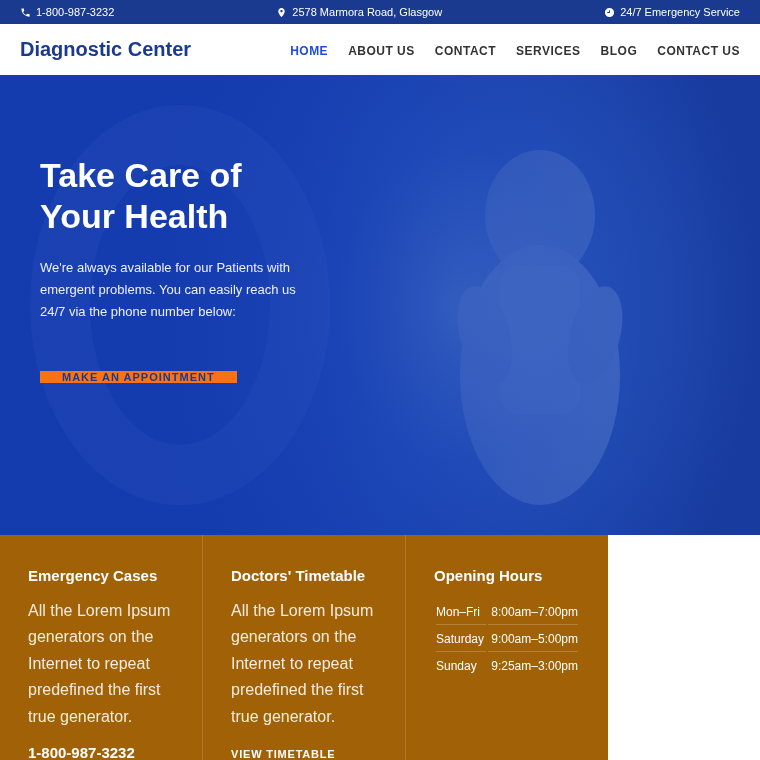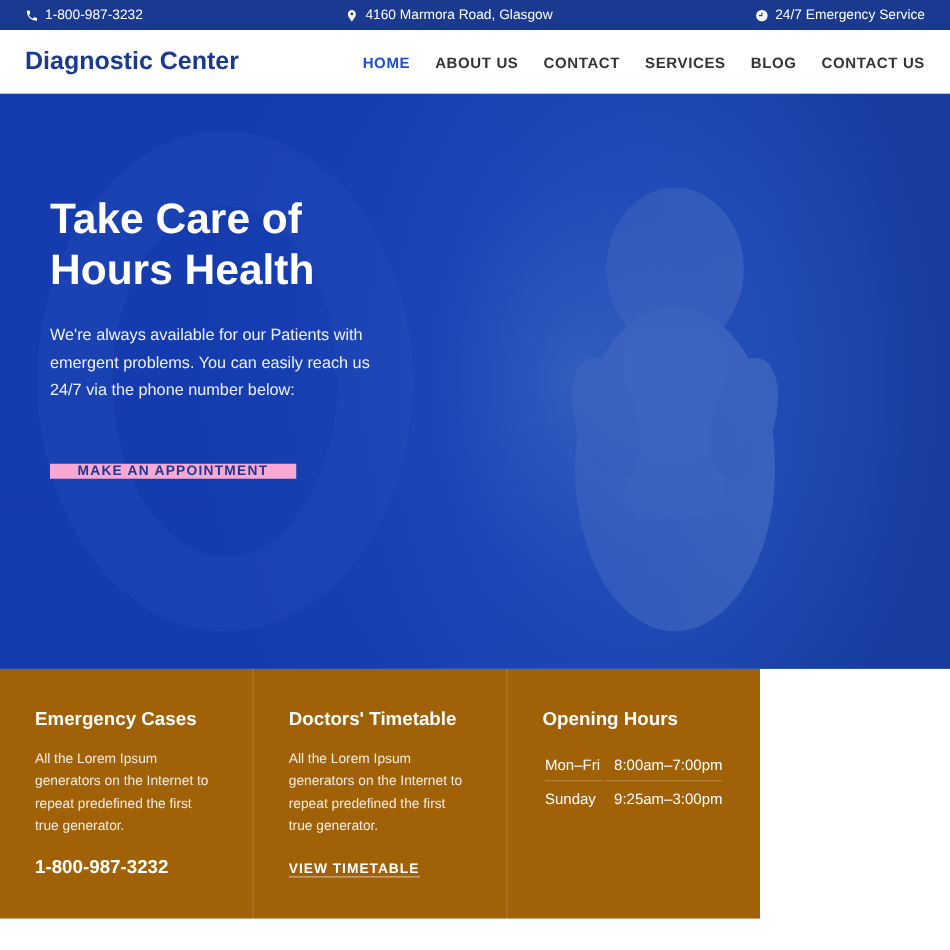--- a/index.html
+++ b/index.html
@@ -98,21 +98,21 @@
       margin-bottom: 20px;
     }
     .hero-content p {
       font-size: 13px;
       line-height: 1.7;
       margin-bottom: 44px;
       opacity: 0.92;
     }
     .hero-btn {
       display: inline-block;
-      background: #f9a8d4;
+      background: #f97316;
       color: #1a3a8f;
       font-size: 11px;
       font-weight: 700;
       letter-spacing: 1px;
       padding: 0 22px;
       border: none;
       cursor: pointer;
       text-transform: uppercase;
     }
 
@@ -128,21 +128,21 @@
       border-right: 1px solid rgba(255,255,255,0.15);
       color: #fff;
     }
     .info-card:last-child { border-right: none; }
     .info-card h3 {
       font-size: 15px;
       font-weight: 700;
       margin-bottom: 14px;
     }
     .info-card p {
-      font-size: 11px;
+      font-size: 16px;
       line-height: 1.65;
       opacity: 0.88;
       margin-bottom: 14px;
     }
     .info-card .phone {
       font-size: 15px;
       font-weight: 700;
     }
     .info-card .view-link {
       font-size: 11px;
@@ -174,21 +174,21 @@
   <span>
     <svg width="11" height="11" viewBox="0 0 24 24" fill="white">
         <path d="M6.62 10.79a15.05 15.05 0 006.59 6.59l2.2-2.2a1 1 0 011.01-.24 11.47 11.47 0 003.6.57 1 1 0 011 1V20a1 1 0 01-1 1A17 17 0 013 4a1 1 0 011-1h3.5a1 1 0 011 1 11.47 11.47 0 00.57 3.6 1 1 0 01-.25 1.01l-2.2 2.18z"></path>
       </svg>
     <span>1-800-987-3232</span>
   </span>
   <span>
     <svg width="11" height="11" viewBox="0 0 24 24" fill="white">
         <path d="M12 2C8.13 2 5 5.13 5 9c0 5.25 7 13 7 13s7-7.75 7-13c0-3.87-3.13-7-7-7zm0 9.5c-1.38 0-2.5-1.12-2.5-2.5s1.12-2.5 2.5-2.5 2.5 1.12 2.5 2.5-1.12 2.5-2.5 2.5z"></path>
       </svg>
-    <span>4160 Marmora Road, Glasgow</span>
+    <span>2578 Marmora Road, Glasgow</span>
   </span>
   <span>
     <svg width="11" height="11" viewBox="0 0 24 24" fill="white">
         <path d="M12 2a10 10 0 100 20A10 10 0 0012 2zm1 11H7v-2h4V7h2v6z"></path>
       </svg>
     <span>24/7 Emergency Service</span>
   </span>
 </div>
 
 <nav class="navbar">
@@ -210,21 +210,21 @@
 
   <svg style="position:absolute;right:80px;top:60px;z-index:1;opacity:0.4;" width="280" height="380" viewBox="0 0 280 380">
     <ellipse cx="140" cy="80" rx="55" ry="65" fill="#a8c4e0"></ellipse>
     <ellipse cx="140" cy="240" rx="80" ry="130" fill="#c0d8ee"></ellipse>
     <rect x="100" y="130" width="80" height="150" rx="20" fill="#d0e4f4"></rect>
     <ellipse cx="195" cy="200" rx="25" ry="50" fill="#b8d0e8" transform="rotate(15,195,200)"></ellipse>
     <ellipse cx="85" cy="200" rx="25" ry="50" fill="#b8d0e8" transform="rotate(-15,85,200)"></ellipse>
   </svg>
   <div class="hero-bg"></div>
   <div class="hero-content">
-    <h1>Take Care of Hours Health</h1>
+    <h1>Take Care of Your Health</h1>
     <p>We're always available for our Patients with emergent problems. You can easily reach us 24/7 via the phone number below:</p>
     <button class="hero-btn">MAKE AN APPOINTMENT</button>
   </div>
 </section>
 
 <div class="info-section">
 
   <div class="info-card">
     <h3>Emergency Cases</h3>
     <p>All the Lorem Ipsum generators on the Internet to repeat predefined the first true generator.</p>
@@ -239,20 +239,24 @@
 
   <div class="info-card">
     <h3>Opening Hours</h3>
     <table class="hours-table">
       <tbody>
           <tr>
         <td>Mon–Fri</td>
         <td>8:00am–7:00pm</td>
       </tr>
       <tr>
+        <td>Saturday</td>
+        <td>9:00am–5:00pm</td>
+      </tr>
+      <tr>
         <td>Sunday</td>
         <td>9:25am–3:00pm</td>
       </tr>
     </tbody>
       </table>
   </div>
 
 </div>
 
 </body></html>

